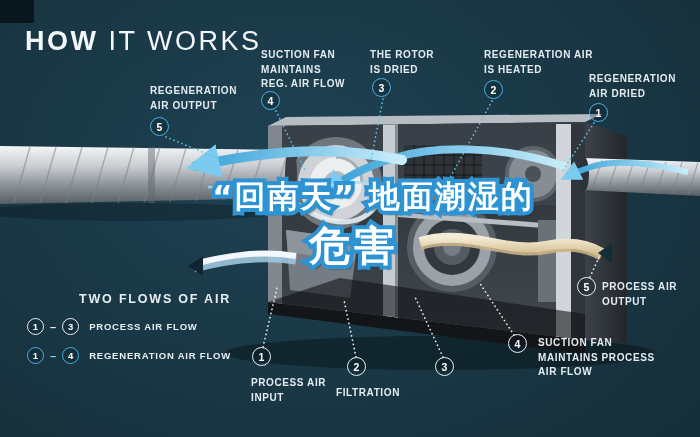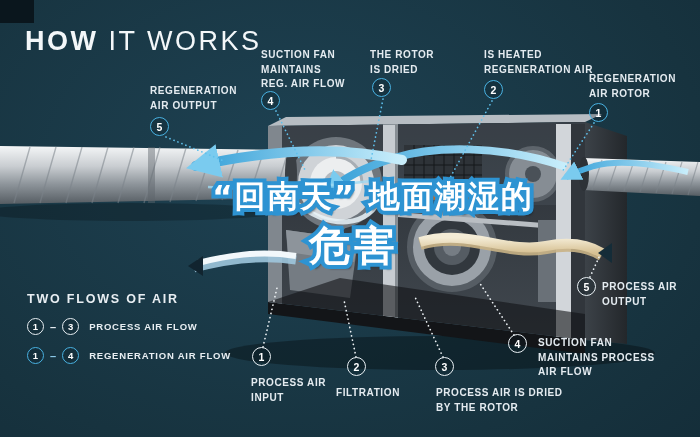--- a/index.html
+++ b/index.html
@@ -23,21 +23,21 @@
   
   .badge{position:absolute;width:19px;height:19px;border-radius:50%;
          display:flex;align-items:center;justify-content:center;
          color:#fff;font-size:10.5px;font-weight:700;
          background:rgba(8,26,36,.25);}
   .badge.regen{border:1.6px solid #49b2e2;}
   .badge.process{border:1.6px solid #e9f0f4;}
 
   
   .legend{position:absolute;left:27px;top:292px;color:#e8eef2;}
-  .legend-heading{font-size:12.5px;font-weight:700;letter-spacing:1.8px;white-space:nowrap;}
+  .legend-heading{font-size:12.5px;font-weight:700;letter-spacing:1.8px;white-space:nowrap;text-align:right;}
   .legend-row{display:flex;align-items:center;margin-top:12px;}
   .lc{width:17px;height:17px;border-radius:50%;display:flex;align-items:center;
       justify-content:center;font-size:9.5px;font-weight:700;color:#fff;flex:0 0 auto;
       background:rgba(8,26,36,.2);}
   .legend-row.process .lc{border:1.5px solid #e9f0f4;}
   .legend-row.regen .lc{border:1.5px solid #49b2e2;}
   .lr-dash{margin:0 6px;font-weight:700;font-size:11px;}
   .legend-row.process .lr-dash{color:#e9f0f4;}
   .legend-row.regen .lr-dash{color:#8fcdec;}
   .lr-label{margin-left:10px;font-size:9.5px;font-weight:700;letter-spacing:.8px;white-space:nowrap;}
@@ -208,38 +208,34 @@
   <div class="lbl" style="left:261px;top:48px;">
     <span>SUCTION FAN</span>
     <span>MAINTAINS</span>
     <span>REG. AIR FLOW</span>
   </div>
   <div class="lbl" style="left:370px;top:48px;">
     <span>THE ROTOR</span>
     <span>IS DRIED</span>
   </div>
   <div class="lbl" style="left:484px;top:48px;">
+    <span>REGENERATION AIR</span>
     <span>IS HEATED</span>
-    <span>REGENERATION AIR</span>
   </div>
   <div class="lbl" style="left:589px;top:72px;">
     <span>REGENERATION</span>
-    <span>AIR ROTOR</span>
+    <span>AIR DRIED</span>
   </div>
 
   <div class="lbl" style="left:251px;top:376px;">
     <span>PROCESS AIR</span>
     <span>INPUT</span>
   </div>
   <div class="lbl" style="left:336px;top:386px;">
     <span>FILTRATION</span>
-  </div>
-  <div class="lbl" style="left:436px;top:386px;">
-    <span>PROCESS AIR IS DRIED</span>
-    <span>BY THE ROTOR</span>
   </div>
   <div class="lbl" style="left:538px;top:336px;">
     <span>SUCTION FAN</span>
     <span>MAINTAINS PROCESS</span>
     <span>AIR FLOW</span>
   </div>
   <div class="lbl" style="left:602px;top:280px;">
     <span>PROCESS AIR</span>
     <span>OUTPUT</span>
   </div>

